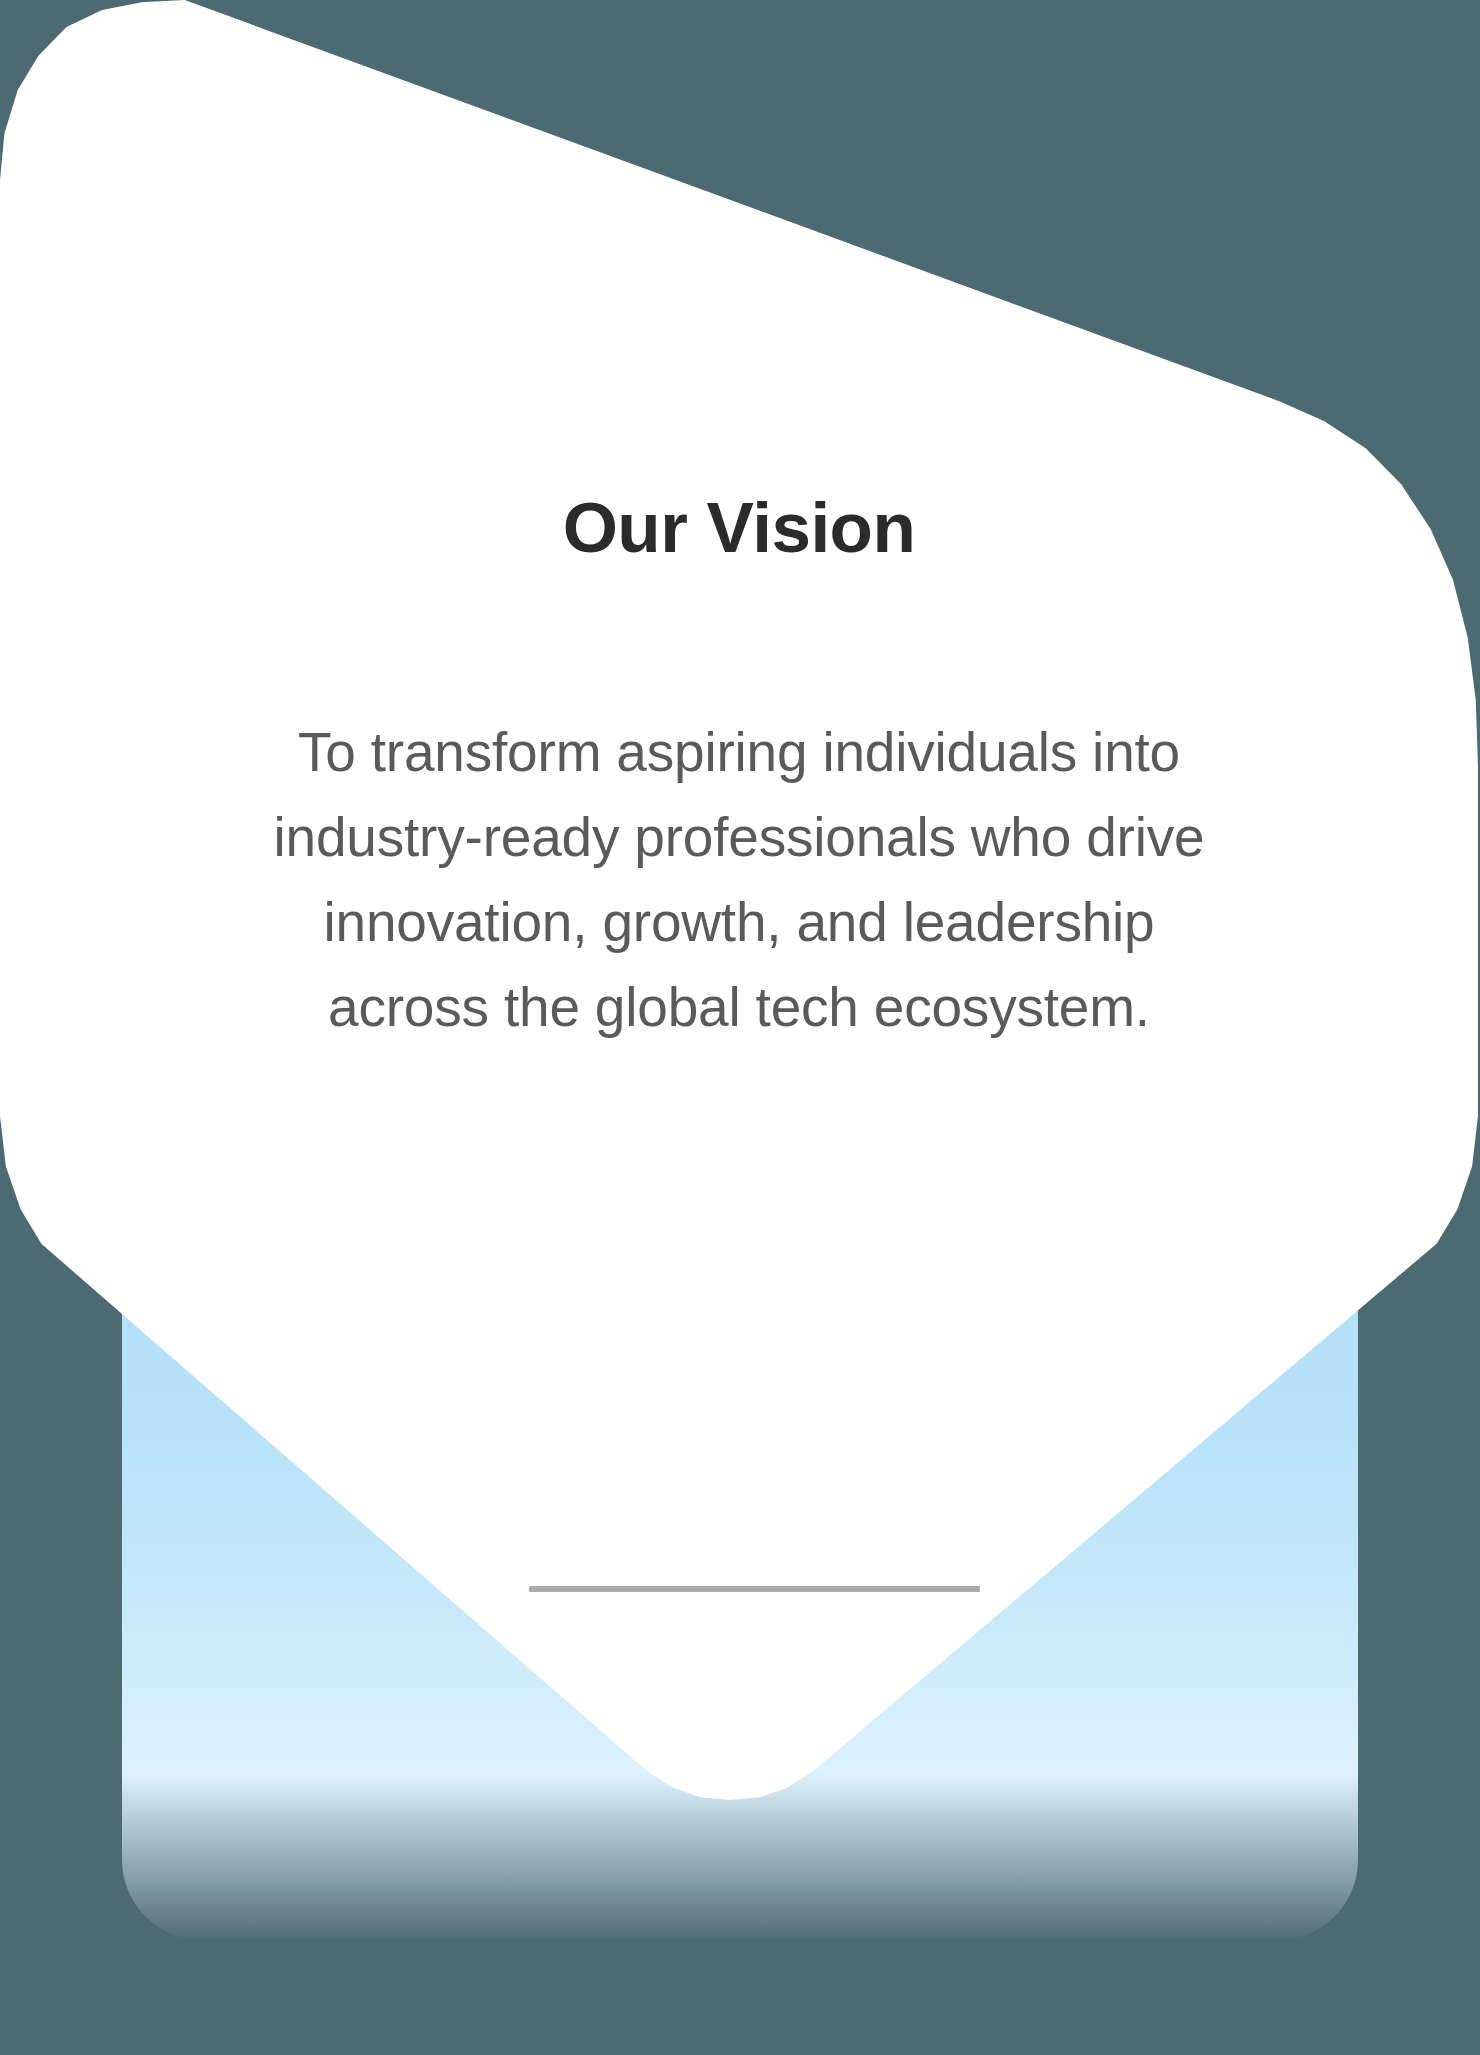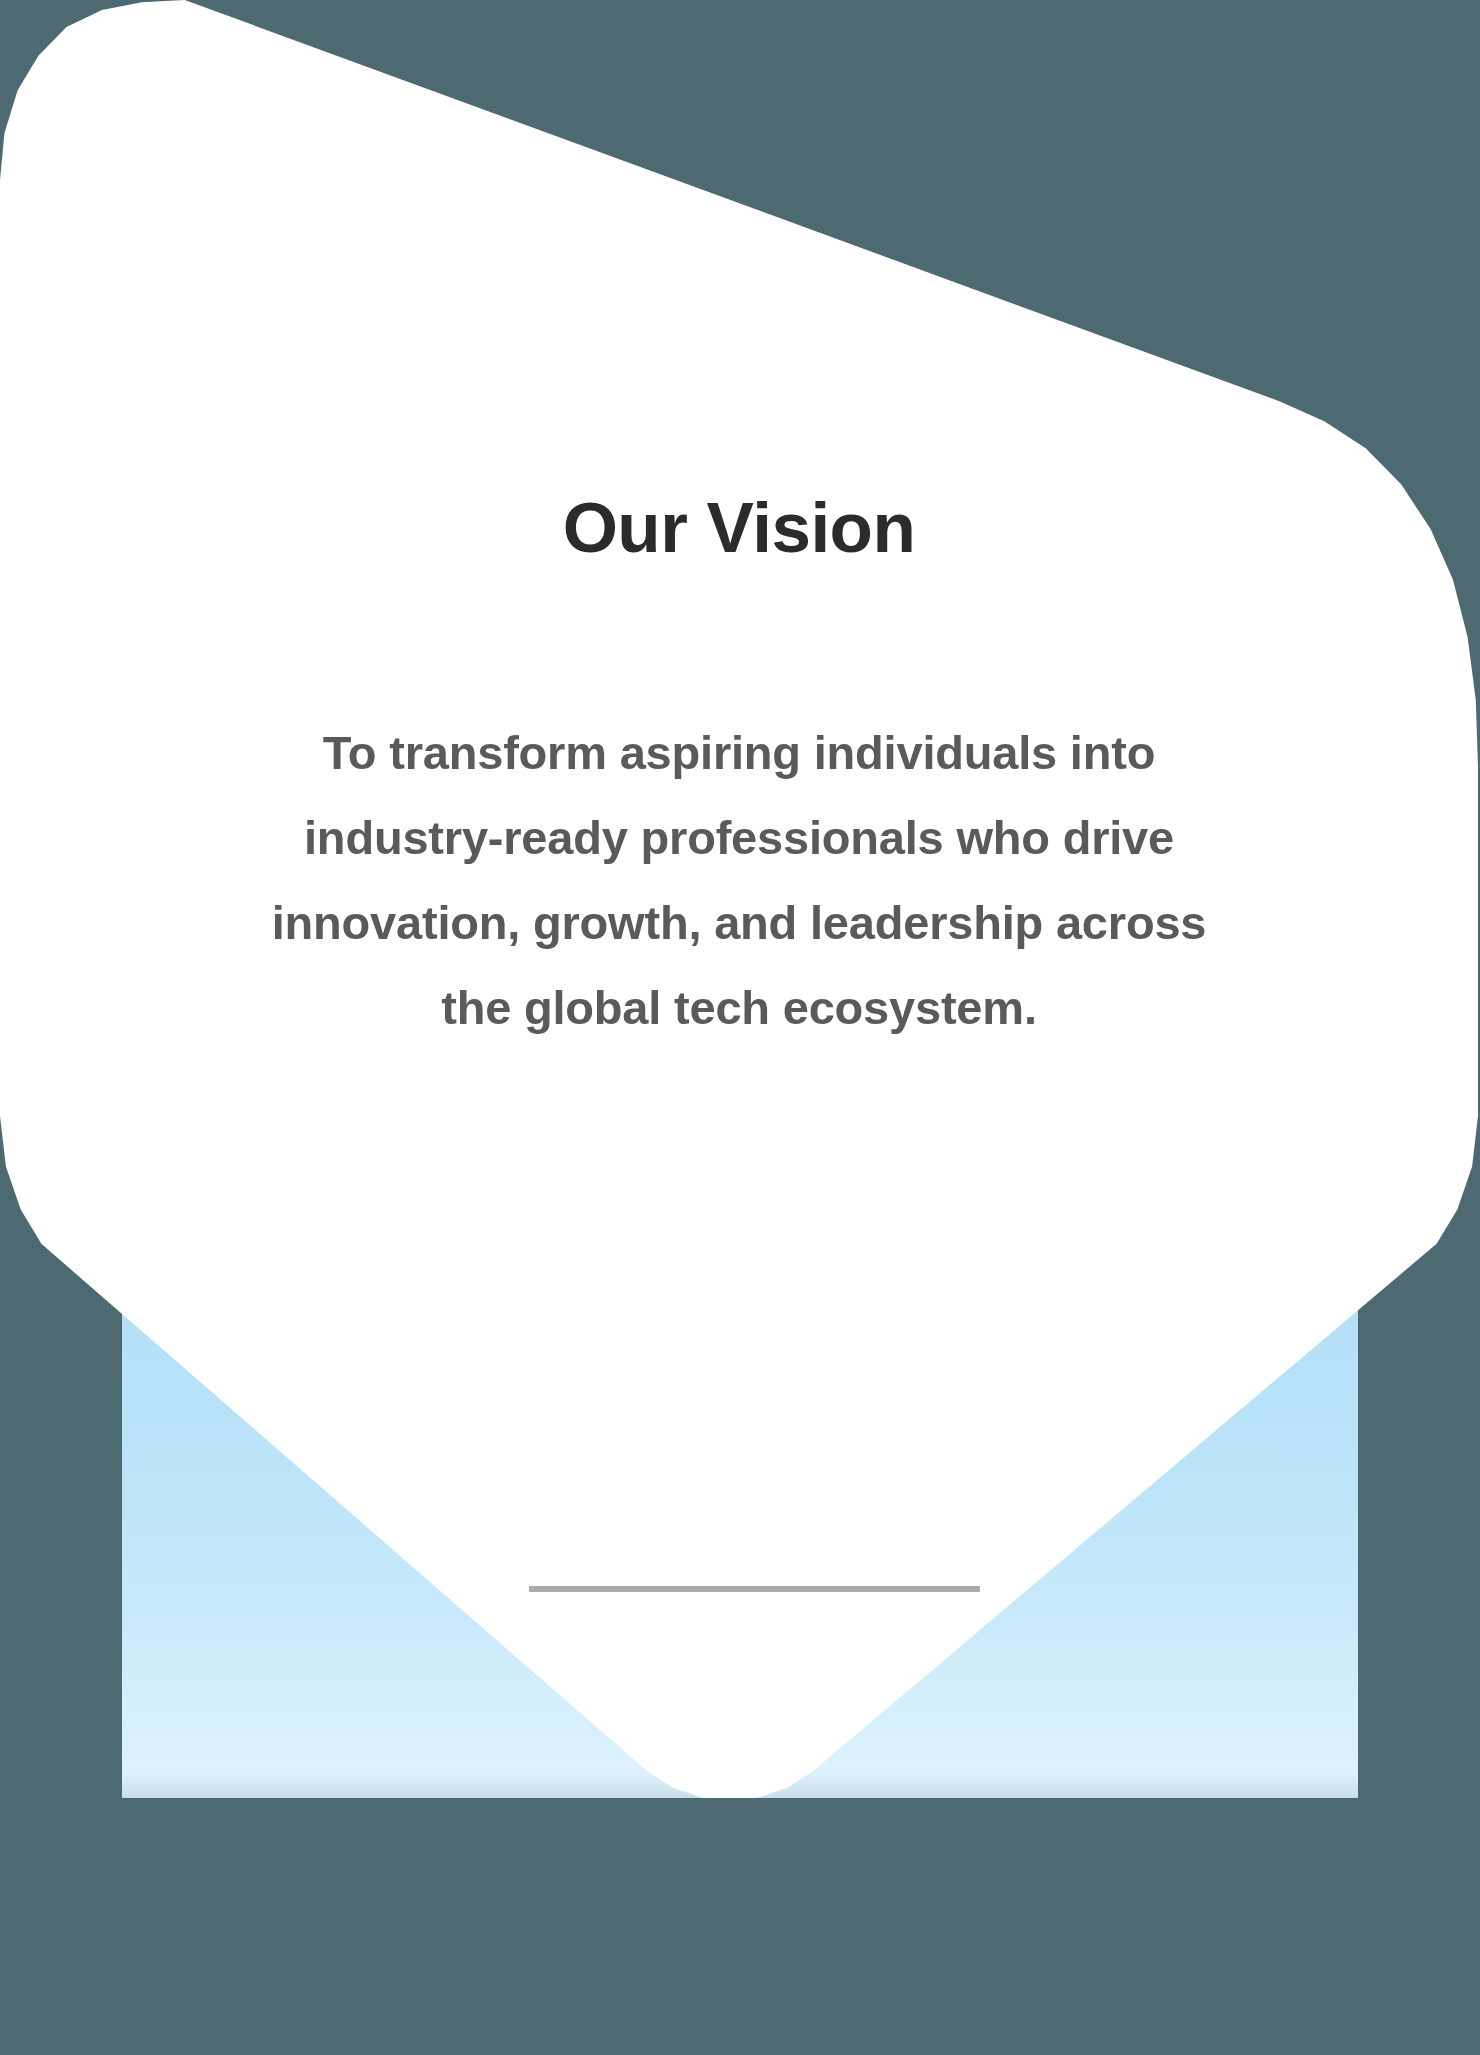--- a/index.html
+++ b/index.html
@@ -10,21 +10,21 @@
   body {
     width: 1480px;
     height: 2055px;
     overflow: hidden;
     font-family: "Liberation Sans", sans-serif;
   }
 
   #stage {
     position: relative;
     width: 1480px;
-    height: 1798px;
+    height: 2055px;
     background: #4d6a73;
     overflow: hidden;
   }
 
   
   .blue-layer {
     position: absolute;
     left: 122px;
     top: 1180px;
     width: 1236px;
@@ -108,22 +108,22 @@
   }
 
   .card-body {
     margin: 0;
     padding: 0;
     position: absolute;
     top: 710px;
     left: 249px;
     width: 980px;
     text-align: center;
-    font-size: 47px;
-    font-weight: 700;
+    font-size: 55px;
+    font-weight: 400;
     color: #5a5a5a;
     line-height: 85px;
     letter-spacing: -0.2px;
   }
 
   .divider {
     position: absolute;
     top: 1586px;
     left: 529px;
     width: 451px;

